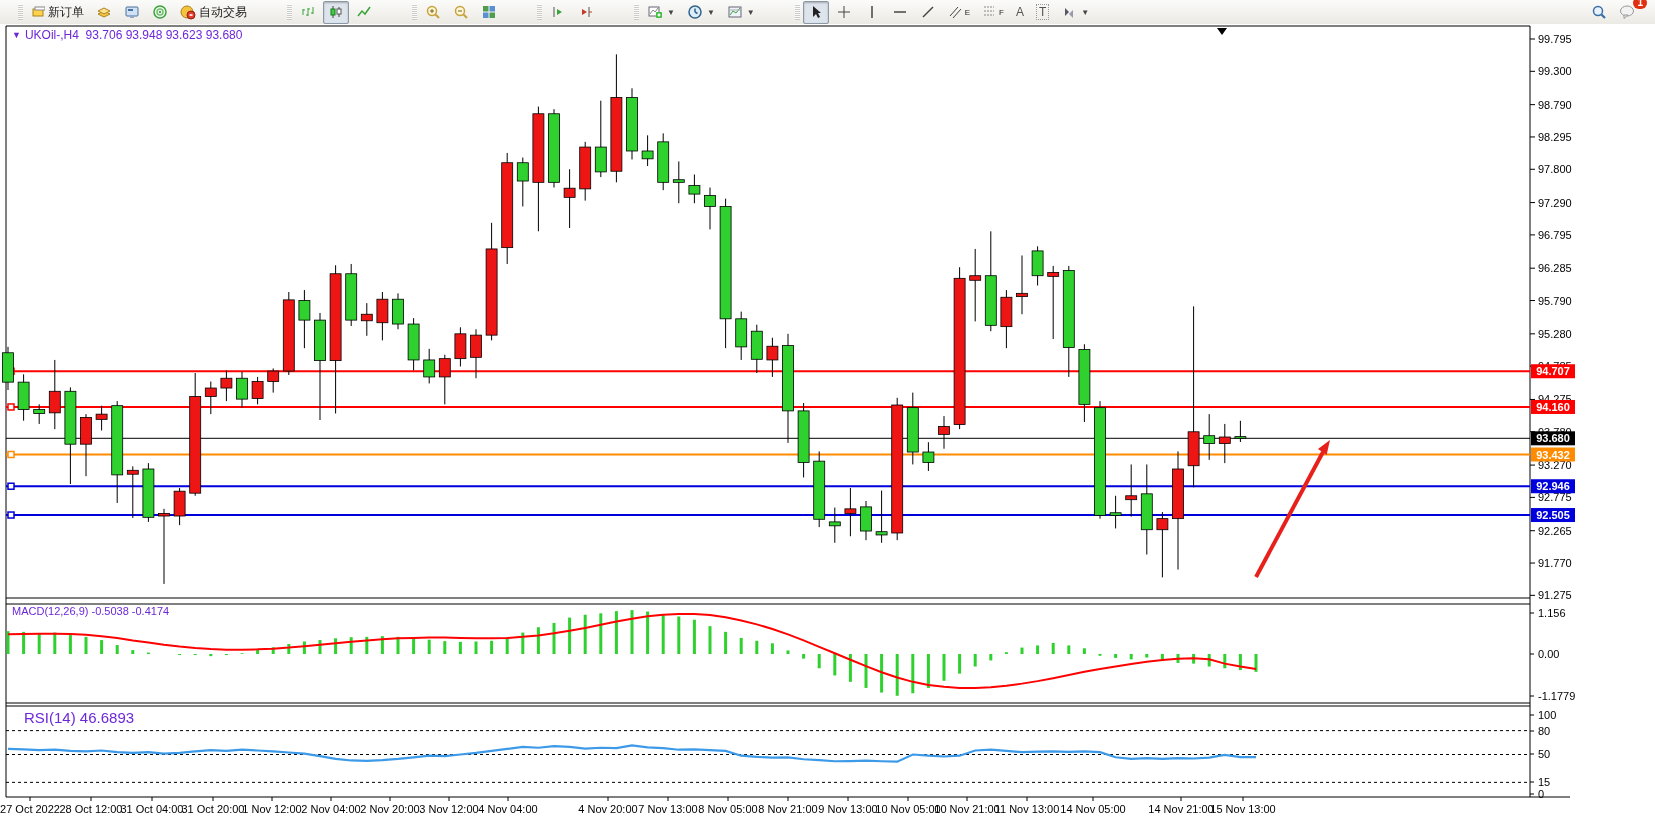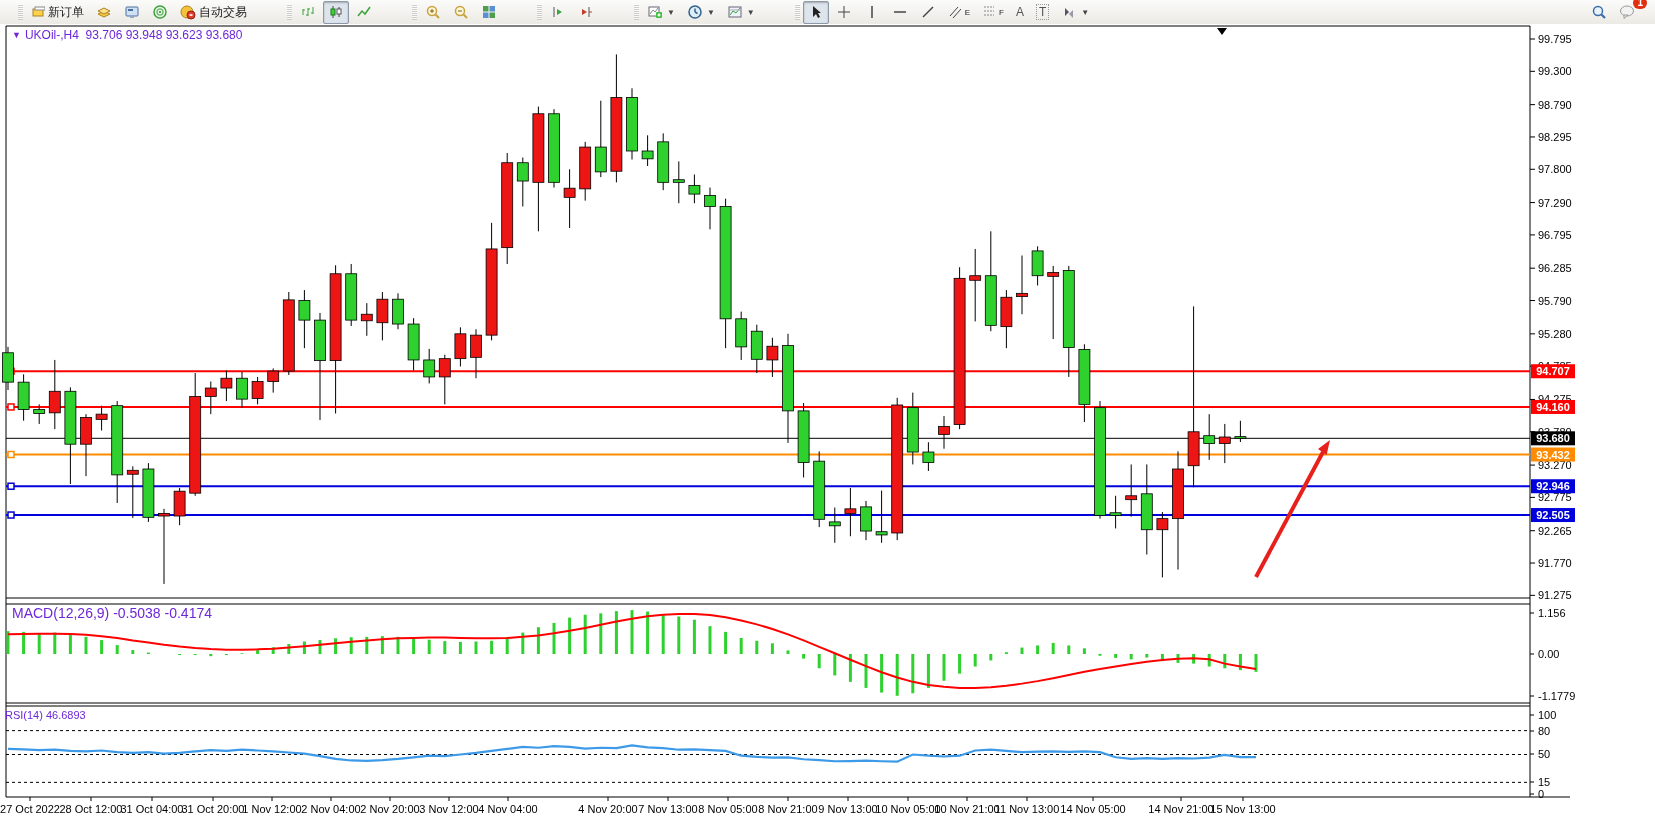--- a/index.html
+++ b/index.html
@@ -18,22 +18,22 @@
   .tbtn svg{display:block;}
   .caret{font-size:8px;color:#444;margin-left:1px;}
   .tf{padding:2px 6px;font-size:11px;color:#333;}
   .spacer{flex:1;}
   .badge{position:absolute;top:-5px;right:-7px;background:#e03010;color:#fff;
      border-radius:8px;font-size:10px;font-weight:bold;padding:0 4px;line-height:12px;}
   .chat-wrap{position:relative;margin-right:14px;}
   
   .ov{position:absolute;font-size:12px;color:#6d28d9;white-space:nowrap;}
   #chart-title{left:12px;top:28px;}
-  #macd-label{left:12px;top:605px;font-size:14px;}
-  #rsi-label{left:5px;top:709px;font-size:11px;text-align:center;}
+  #macd-label{left:12px;top:605px;font-size:11px;}
+  #rsi-label{left:24px;top:709px;font-size:15px;text-align:center;}
   .tri{font-size:9px;vertical-align:1px;margin-right:4px;}
 </style>
 </head>
 <body>
 
 <div class="toolbar">
   <div class="tgroup">
     <span class="handle"></span>
     <span class="tbtn">
       <svg width="14" height="14">

